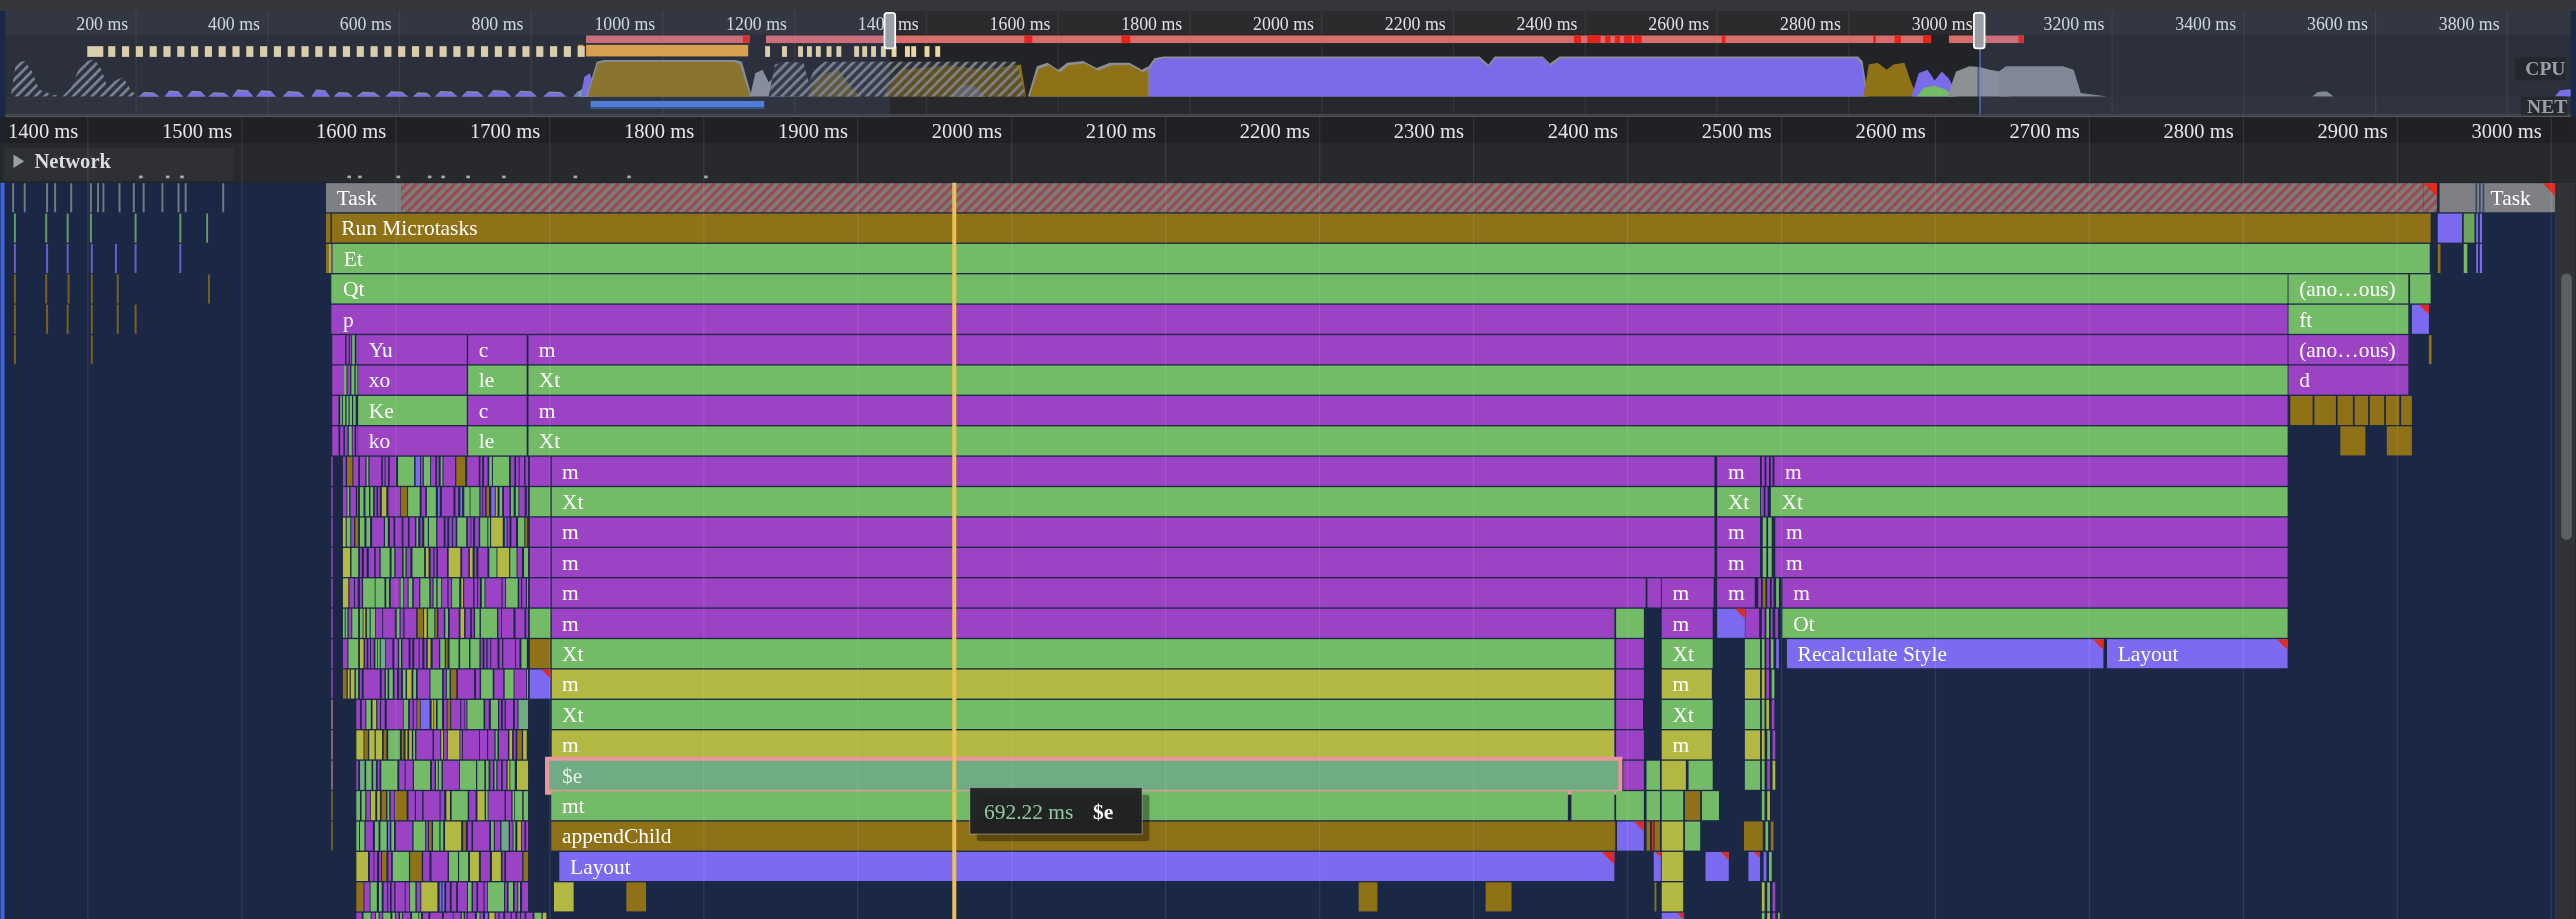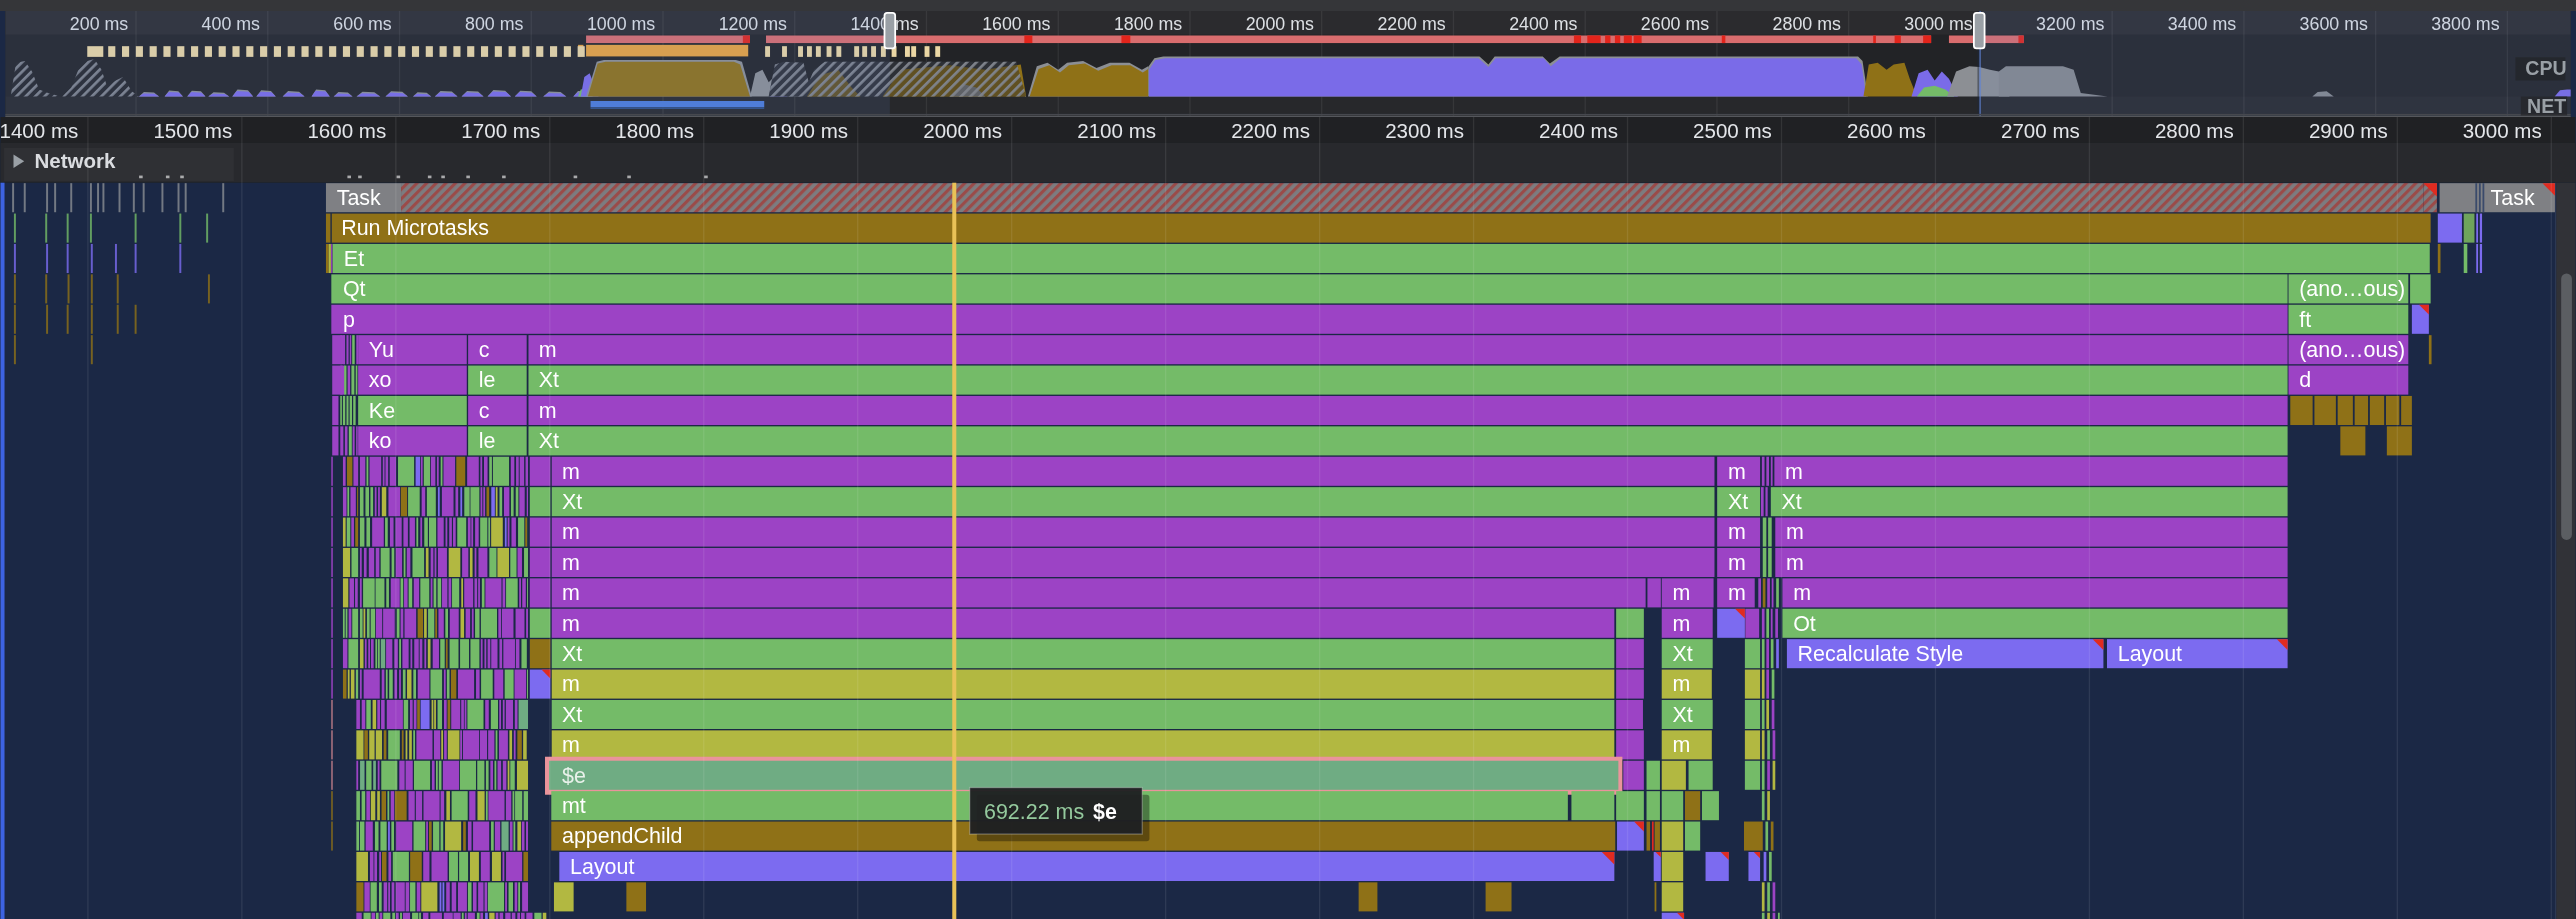--- a/index.html
+++ b/index.html
@@ -1,16 +1,16 @@
 <!DOCTYPE html>
 <html style="font-size:14.3px"><head><meta charset="utf-8"><title>Performance</title>
 <style>
 html,body{margin:0;padding:0;width:2576px;height:919px;overflow:hidden;background:#1B2845;
 font-family:"Liberation Sans",sans-serif;}
-#root{position:relative;width:2576px;height:919px;}
+#root{position:relative;width:2576px;height:919px;font-family:Liberation Serif, serif;}
 </style></head>
 <body>
 <div id="root">
 <div style="position:absolute;left:0;top:0;width:2576px;height:10.7px;background:#353639"></div>
 <svg width="2576" height="106" viewBox="0 0 2880 119" style="position:absolute;left:0;top:10.7px">
       <defs>
         <pattern id="hatch" width="7.5" height="7.5" patternTransform="rotate(45)" patternUnits="userSpaceOnUse">
           <rect width="7.5" height="7.5" fill="rgba(38,41,46,0.45)"></rect>
           <rect width="3" height="7.5" fill="#7E828A"></rect>
         </pattern>

